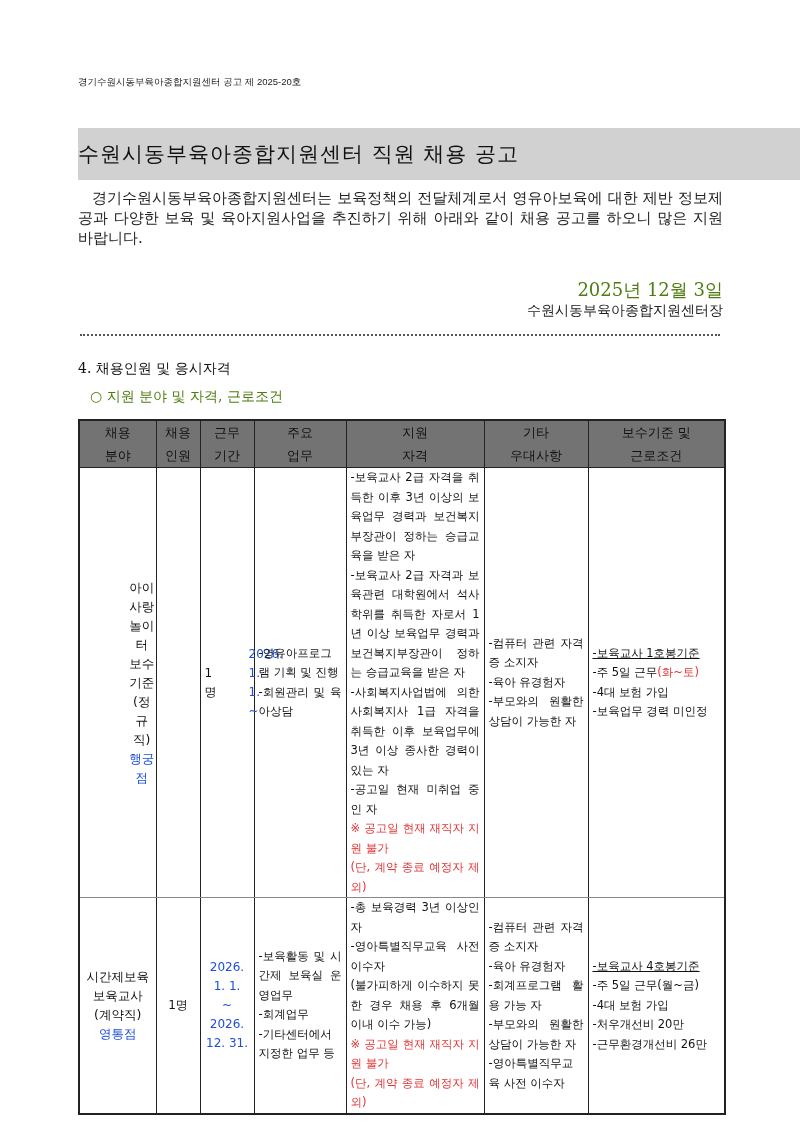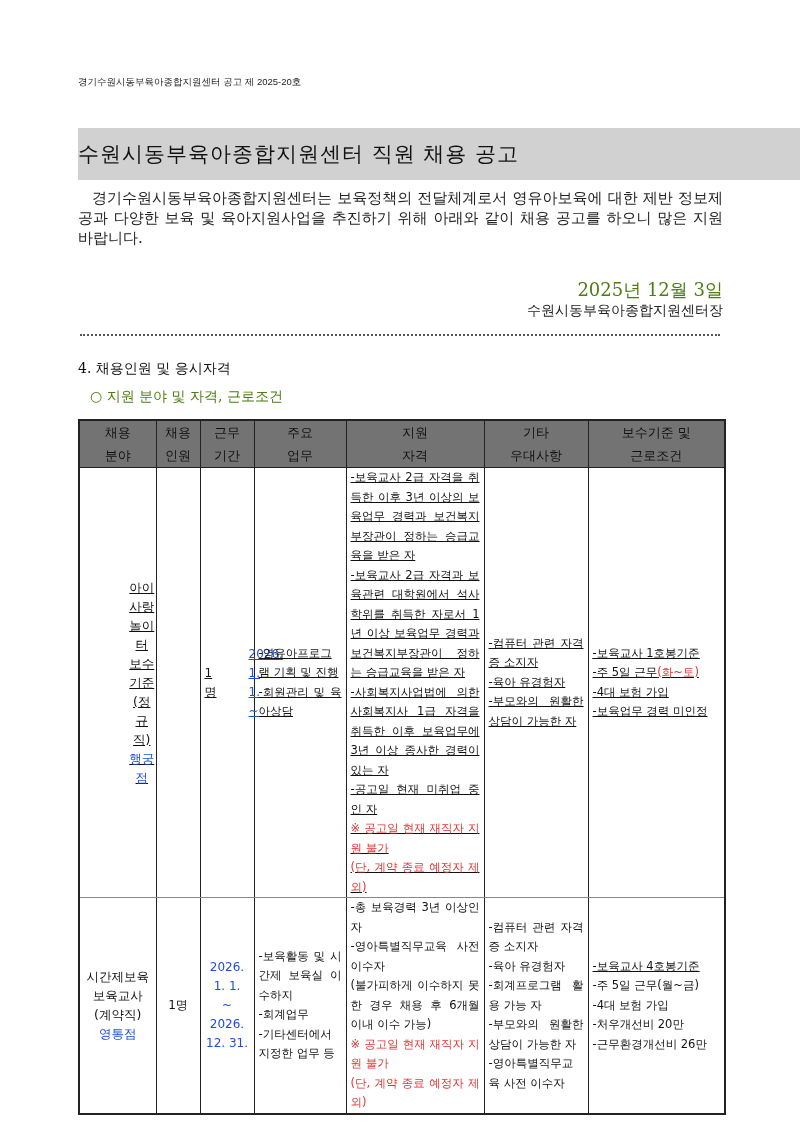--- a/index.html
+++ b/index.html
@@ -23,21 +23,21 @@
   table.recruit th, table.recruit td { border:1px solid #222; padding:0; vertical-align:middle; }
   table.recruit { border:2px solid #222; }
   table.recruit thead th { background:#737373; font-weight:normal; font-size:13px; line-height:23px;
                            height:46px; text-align:center; border-bottom:1px solid #222; }
   table.recruit td.center { text-align:center; line-height:19px; }
   table.recruit td.list { padding:0 4px; line-height:19.5px; font-size:11.5px; text-align:justify; }
   .blue { color:#1d4ed8; }
   .red { color:#e03434; }
   .underline { text-decoration:underline; }
   .field-name { font-size:12.5px; line-height:19px; }
-  tr.row1 td { height:416px;text-decoration:underline; }
+  tr.row1 td { height:416px; }
   tr.row2 td { height:200px; }
   tr.row1 td { border-bottom:1px solid #888;padding-left:48px; }
   .line { display:block; }
 </style>
 </head>
 <body>
 
 <div class="doc-number">경기수원시동부육아종합지원센터 공고 제 2025-20호</div>
 
 <div class="title-bar">
@@ -143,21 +143,21 @@
       </td>
       <td class="center">1명</td>
       <td class="center blue">
         <span class="line">2026.</span>
         <span class="line">1. 1.</span>
         <span class="line">~</span>
         <span class="line">2026.</span>
         <span class="line">12. 31.</span>
       </td>
       <td class="list">
-        <span class="line">-보육활동 및 시간제 보육실 이수하지</span>
+        <span class="line">-보육활동 및 시간제 보육실 운영업무</span>
         <span class="line">-회계업무</span>
         <span class="line">-기타센터에서 지정한 업무 등</span>
       </td>
       <td class="list">
         <span class="line">-총 보육경력 3년 이상인 자</span>
         <span class="line">-영아특별직무교육 사전 이수자</span>
         <span class="line">(불가피하게 이수하지 못한 경우 채용 후 6개월 이내 이수 가능)</span>
         <span class="line red">※ 공고일 현재 재직자 지원 불가</span>
         <span class="line red">(단, 계약 종료 예정자 제외)</span>
       </td>

